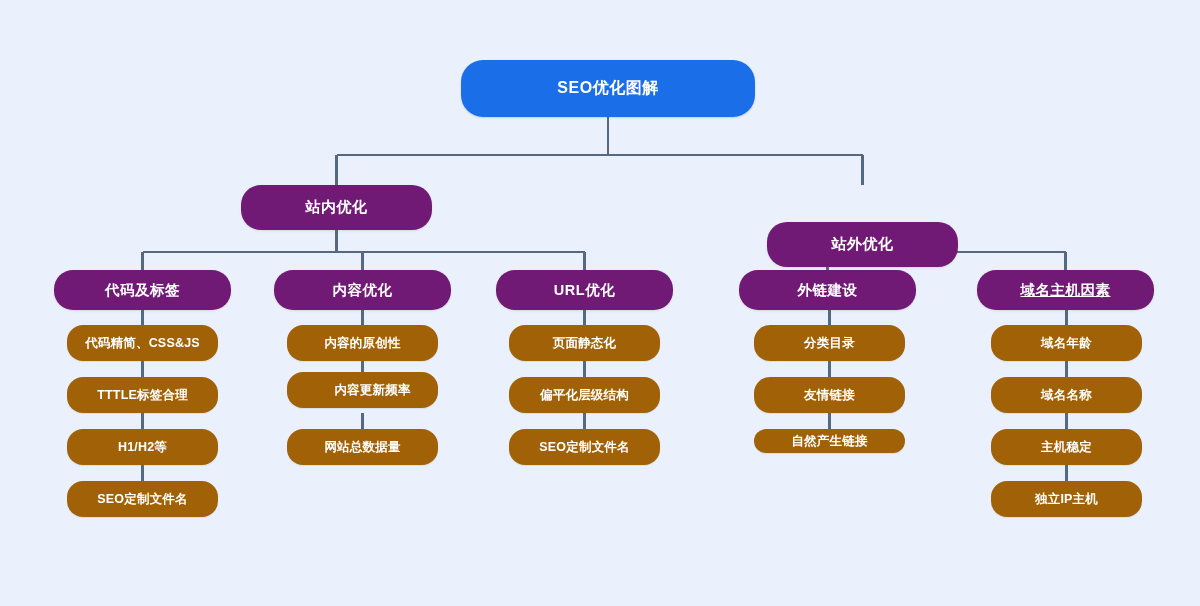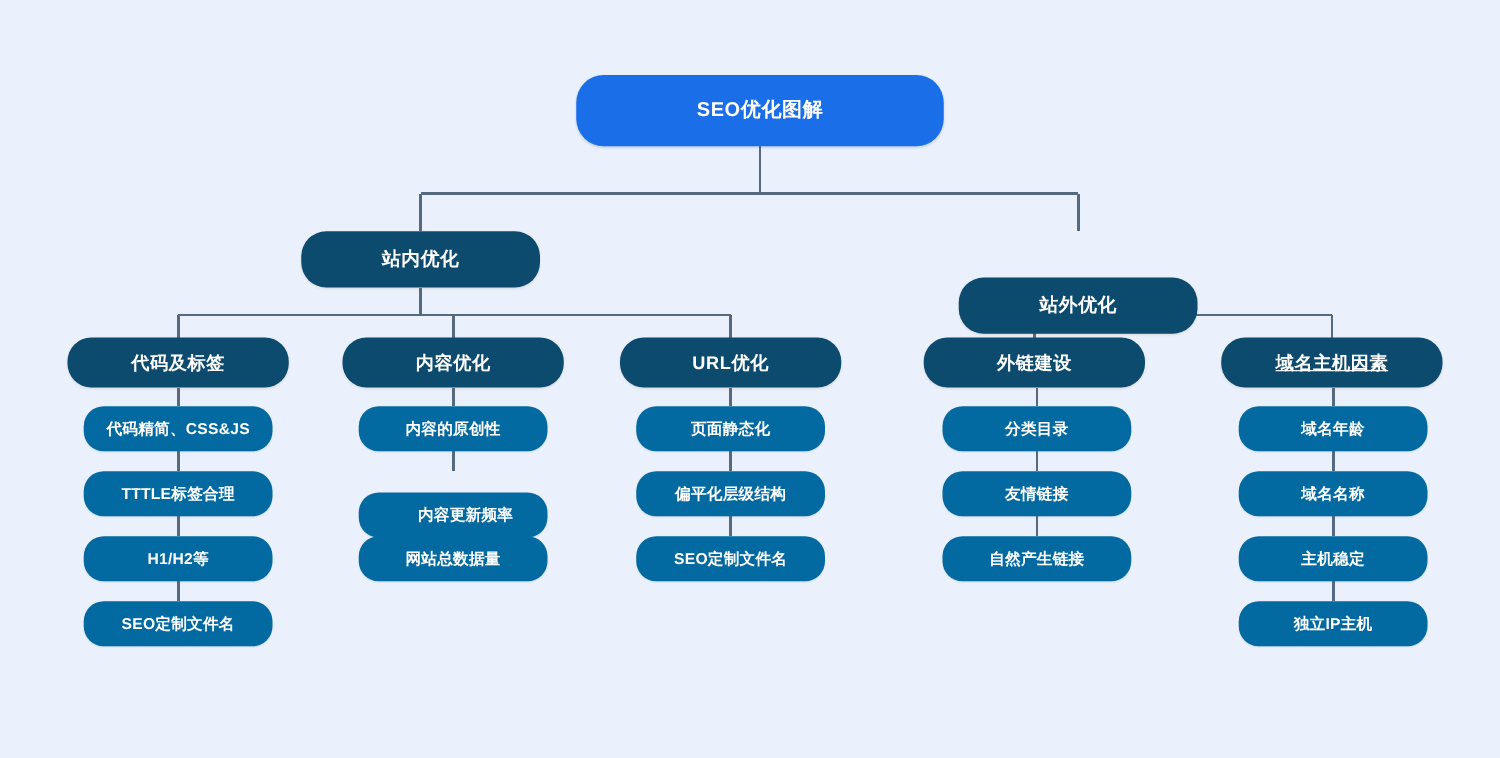--- a/index.html
+++ b/index.html
@@ -44,34 +44,34 @@
   .node.root {
     background: #1a6ee8;
     border-radius: 14px;
     font-size: 16px;
     font-weight: bold;
     box-shadow: 0 1px 2px rgba(40,70,120,0.18);
   }
 
   
   .node.cat {
-    background: #0c4a6e;
+    background: #701a75;
     border-radius: 20px;
     font-size: 15px;
     font-weight: bold;
     box-shadow: 0 1px 2px rgba(120,80,40,0.15);
   }
   .node.cat.lvl3 {
     font-size: 14.5px;
     border-radius: 19px;
   }
 
   
   .node.leaf {
-    background: #0369a1;
+    background: #a16207;
     border-radius: 16px;
     font-size: 12.5px;
     font-weight: bold;
     letter-spacing: 0.2px;
     box-shadow: 0 1px 1px rgba(60,100,140,0.13);
   }
 </style>
 </head>
 <body>
 
@@ -111,30 +111,30 @@
   <div id="nodes">
       <div class="node root" style="left: 461px; top: 60px; width: 294px; height: 57px; border-radius: 22px;">SEO优化图解</div>
       <div class="node cat" style="left: 241px; top: 185px; width: 191px; height: 45px;">站内优化</div>
       <div class="node cat lvl3" style="left: 54px; top: 270px; width: 177px; height: 40px;">代码及标签</div>
       <div class="node leaf" style="left: 67px; top: 325px; width: 151px; height: 36px;">代码精简、CSS&amp;JS</div>
       <div class="node leaf" style="left: 67px; top: 377px; width: 151px; height: 36px;">TTTLE标签合理</div>
       <div class="node leaf" style="left: 67px; top: 429px; width: 151px; height: 36px;">H1/H2等</div>
       <div class="node leaf" style="left: 67px; top: 481px; width: 151px; height: 36px;">SEO定制文件名</div>
       <div class="node cat lvl3" style="left: 274px; top: 270px; width: 177px; height: 40px;">内容优化</div>
       <div class="node leaf" style="left: 287px; top: 325px; width: 151px; height: 36px;">内容的原创性</div>
-      <div class="node leaf" style="left: 287px; top: 394px; width: 151px; height: 36px; padding-left: 20px;">内容更新频率</div>
+      <div class="node leaf" style="left: 287px; top: 372px; width: 151px; height: 36px; padding-left: 20px;">内容更新频率</div>
       <div class="node leaf" style="left: 287px; top: 429px; width: 151px; height: 36px;">网站总数据量</div>
       <div class="node cat lvl3" style="left: 496px; top: 270px; width: 177px; height: 40px;">URL优化</div>
       <div class="node leaf" style="left: 509px; top: 325px; width: 151px; height: 36px;">页面静态化</div>
       <div class="node leaf" style="left: 509px; top: 377px; width: 151px; height: 36px;">偏平化层级结构</div>
       <div class="node leaf" style="left: 509px; top: 429px; width: 151px; height: 36px;">SEO定制文件名</div>
       <div class="node cat" style="left: 767px; top: 185px; width: 191px; height: 45px; margin-top: 37px;">站外优化</div>
       <div class="node cat lvl3" style="left: 739px; top: 270px; width: 177px; height: 40px;">外链建设</div>
       <div class="node leaf" style="left: 754px; top: 325px; width: 151px; height: 36px;">分类目录</div>
       <div class="node leaf" style="left: 754px; top: 377px; width: 151px; height: 36px;">友情链接</div>
-      <div class="node leaf" style="left: 754px; top: 429px; width: 151px; height: 36px;">自然产生链接</div>
+      <div class="node leaf" style="left: 754px; top: 429px; width: 151px; height: 24px;">自然产生链接</div>
       <div class="node cat lvl3" style="left: 977px; top: 270px; width: 177px; height: 40px; text-decoration: underline;">域名主机因素</div>
       <div class="node leaf" style="left: 991px; top: 325px; width: 151px; height: 36px;">域名年龄</div>
       <div class="node leaf" style="left: 991px; top: 377px; width: 151px; height: 36px;">域名名称</div>
       <div class="node leaf" style="left: 991px; top: 429px; width: 151px; height: 36px;">主机稳定</div>
       <div class="node leaf" style="left: 991px; top: 481px; width: 151px; height: 36px;">独立IP主机</div>
     </div>
 </div>
 
 </body></html>

